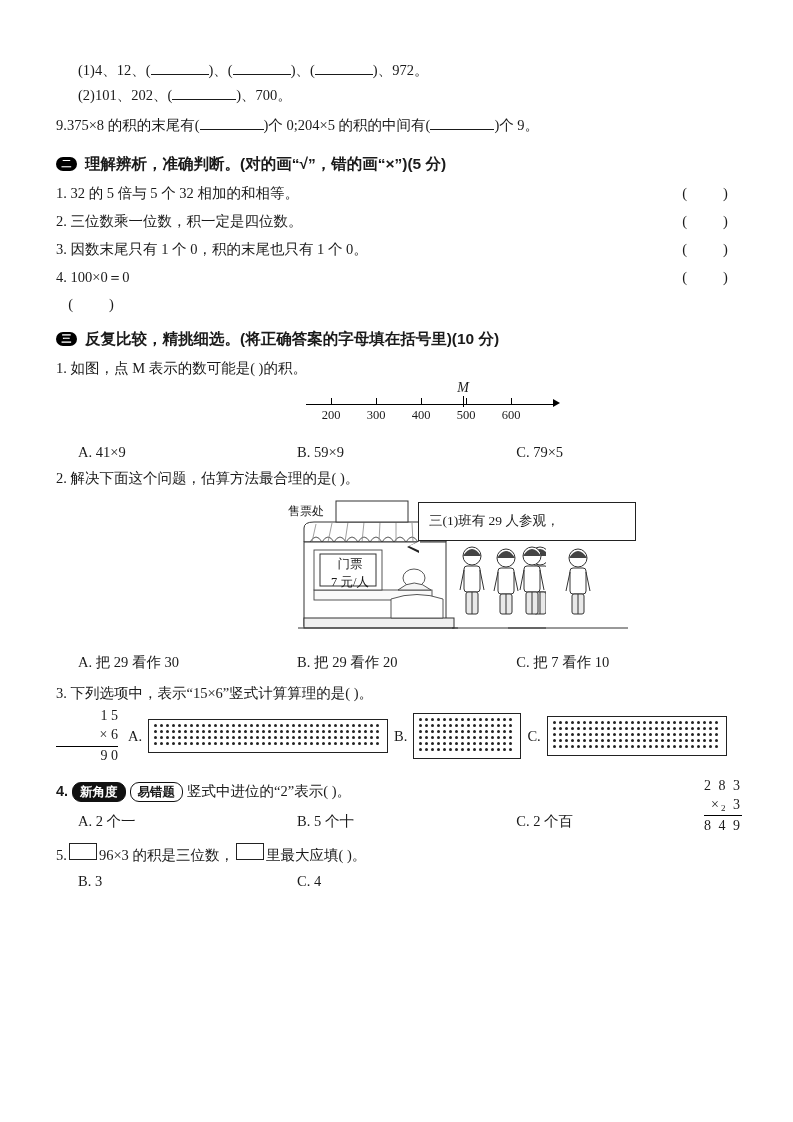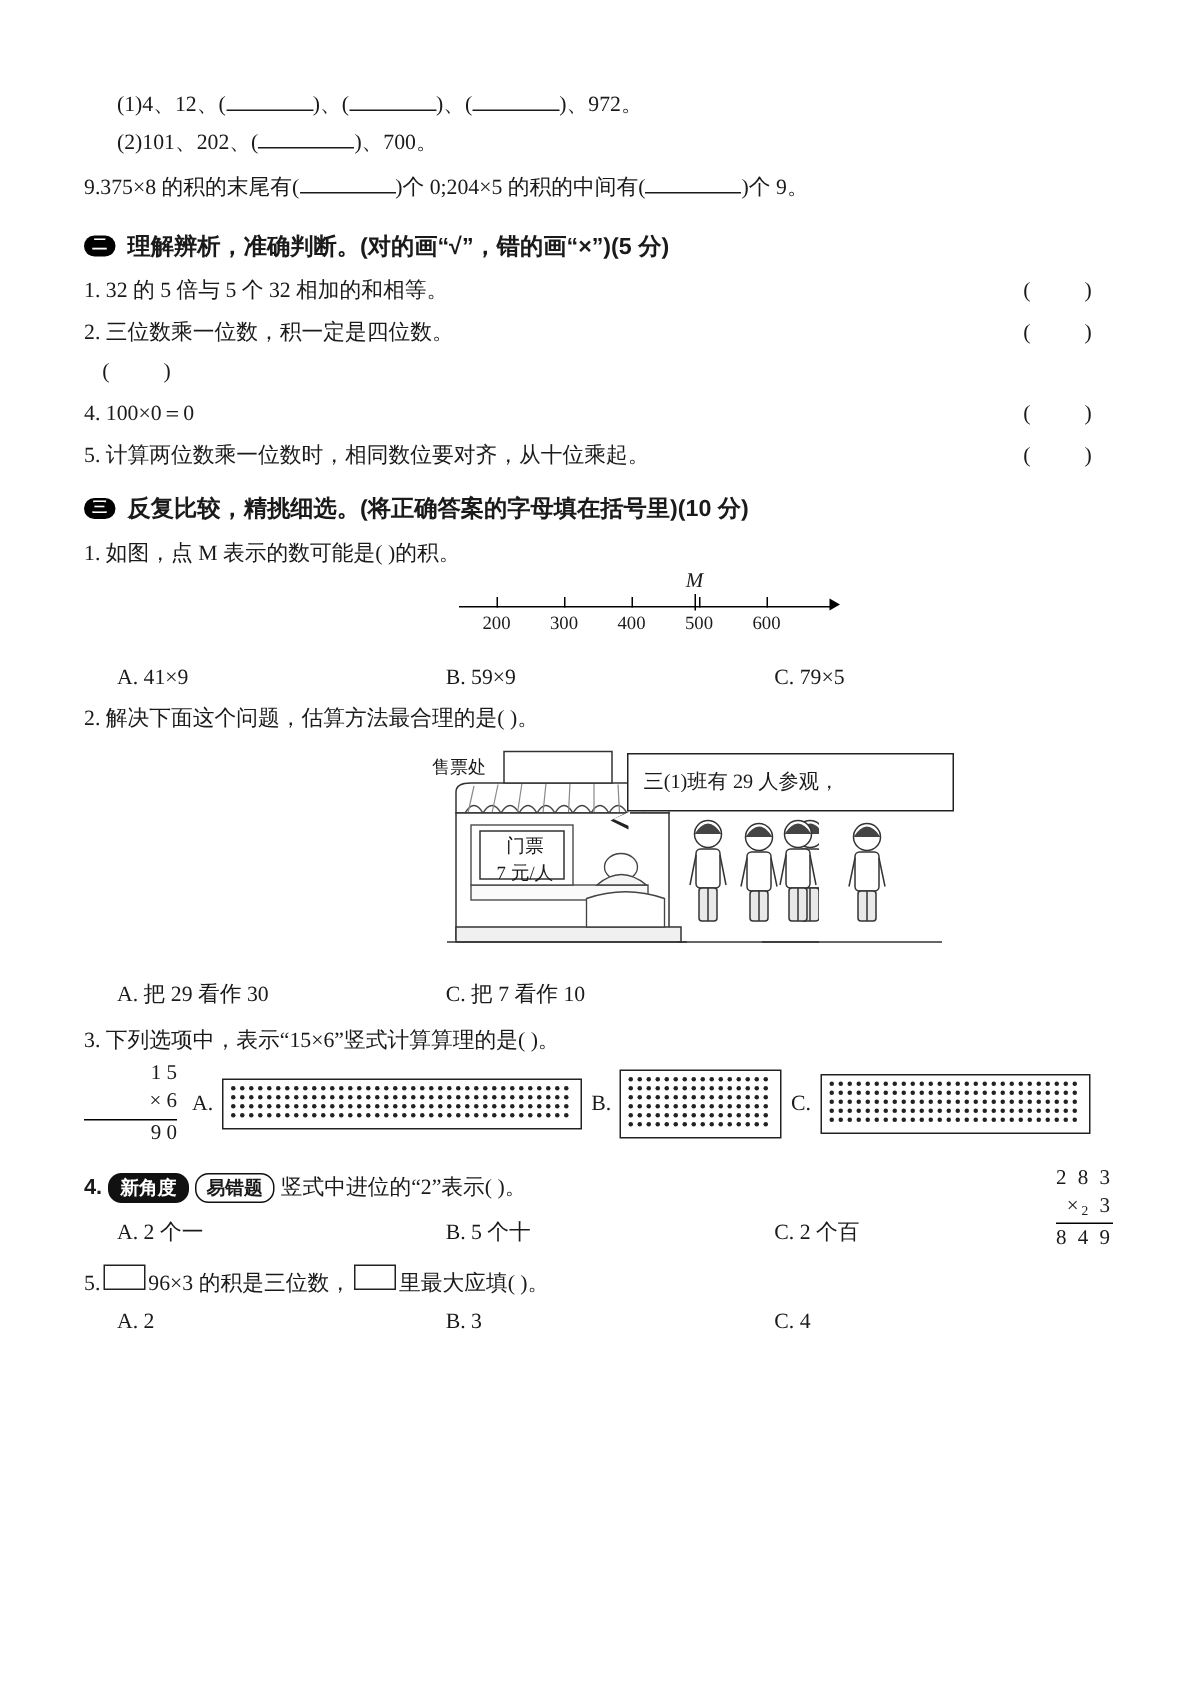--- a/index.html
+++ b/index.html
@@ -298,28 +298,28 @@
     <div>
       <div class="tf-line">
         <span class="tf-text">1. 32 的 5 倍与 5 个 32 相加的和相等。</span>
         <span class="paren">(<span class="inner"></span>)</span>
       </div>
       <div class="tf-line">
         <span class="tf-text">2. 三位数乘一位数，积一定是四位数。</span>
         <span class="paren">(<span class="inner"></span>)</span>
       </div>
       <div class="tf-line">
+        <span class="tf-text">3. 因数末尾只有 1 个 0，积的末尾也只有 1 个 0。</span>
         <span class="paren">(<span class="inner"></span>)</span>
       </div>
       <div class="tf-line">
         <span class="tf-text">4. 100×0＝0</span>
         <span class="paren">(<span class="inner"></span>)</span>
       </div>
       <div class="tf-line">
-        <span class="tf-text">5. 计算两位数乘一位数时，相同数位要对齐，从十位乘起。</span>
         <span class="paren">(<span class="inner"></span>)</span>
       </div>
     </div>
 
     <div class="sec">
       <span class="dot">三</span>
       <span>反复比较，精挑细选。(将正确答案的字母填在括号里)(10 分)</span>
     </div>
 
     <div>
@@ -443,20 +443,21 @@
         <div style="position:absolute;left:266px;top:62px;width:56px;text-align:center;font-size:12.5px;">门票</div>
         <div style="position:absolute;left:264px;top:80px;width:60px;text-align:center;font-size:12.5px;">7 元/人</div>
 
         <div class="bubble">
           <div>三(1)班有 29 人参观，</div>
         </div>
       </div>
 
       <div class="choices" style="margin-top:14px;">
         <div>A. 把 29 看作 30</div>
+        <div>B. 把 29 看作 20</div>
         <div>C. 把 7 看作 10</div>
       </div>
     </div>
 
     <div style="margin-top:12px;">
       <div>3. 下列选项中，表示“15×6”竖式计算算理的是(        )。</div>
 
       <div class="dotrow">
         <div class="vertcalc">
           <div>1 5</div>
@@ -919,20 +920,19 @@
 
     <div style="margin-top:12px;">
       <div class="row">
         <span>5.</span>
         <span class="sqbox"></span>
         <span>96×3 的积是三位数，</span>
         <span class="sqbox"></span>
         <span>里最大应填(        )。</span>
       </div>
       <div class="choices" style="margin-top:8px;">
-        <div>A. 2</div>
         <div>B. 3</div>
         <div>C. 4</div>
       </div>
     </div>
 
   </div>
 </div>
 
 </body></html>

